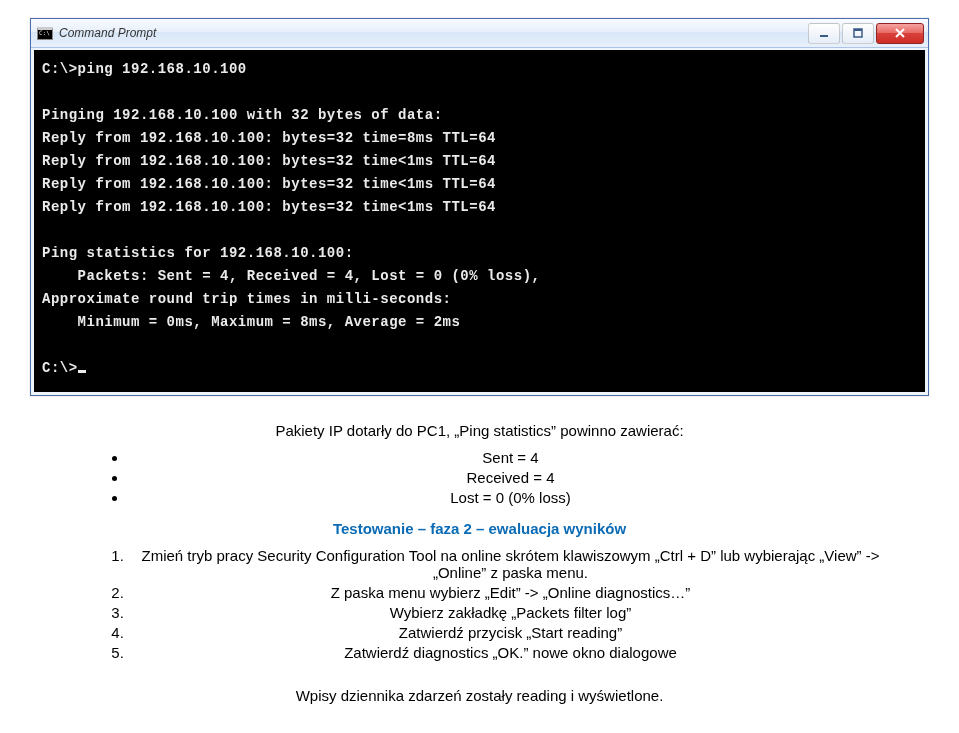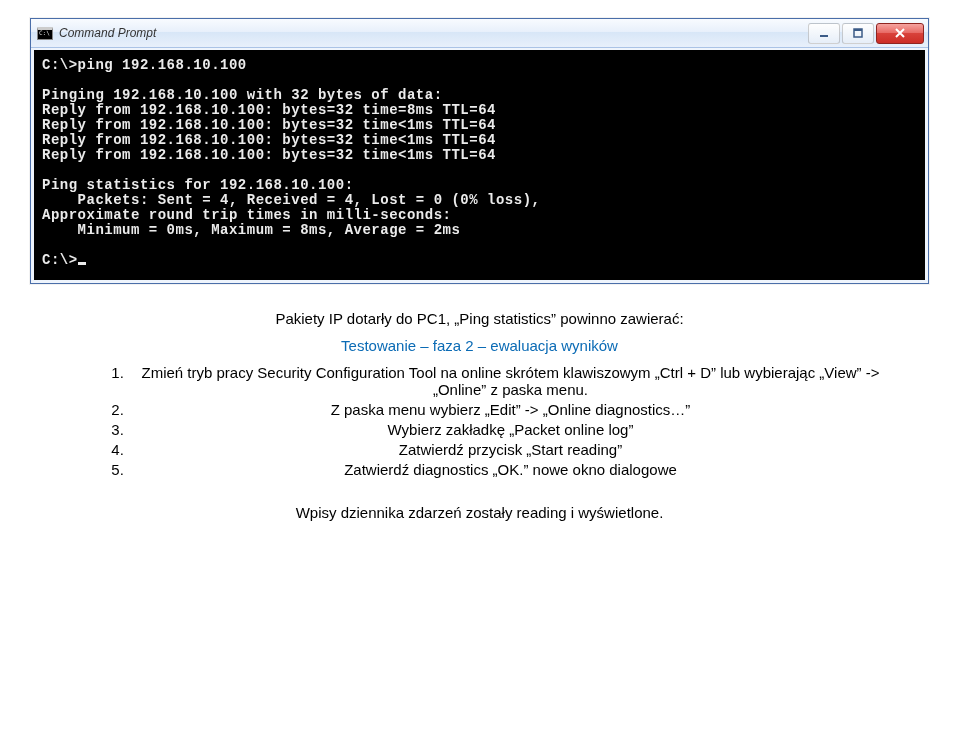--- a/index.html
+++ b/index.html
@@ -75,21 +75,21 @@
     width: 46px;
     background: linear-gradient(to bottom, #f5a3a0 0%, #e86b66 45%, #d9433c 46%, #cc2d26 100%);
     border-color: #8f2420;
   }
   .win-btn svg { display: block; }
   .terminal {
     background: #000;
     padding: 8px 8px 12px 8px;
     font-family: "Lucida Console","Courier New",monospace;
     font-size: 14px;
-    line-height: 15px;
+    line-height: 23px;
     color: #ebebeb;
     letter-spacing: 0.5px;
     font-weight: bold;
     white-space: pre;
     border: 3px solid #eef4fc;
     border-top: 2px solid #eef4fc;
   }
   .terminal .cursor {
     display: inline-block;
     width: 8px;
@@ -116,21 +116,21 @@
   ol.steps {
     margin: 6px 0 26px 0;
     padding-left: 58px;
   }
   ol.steps li {
     margin: 3px 0;
     padding-left: 4px;
   }
   .section-heading {
     color: #0b6bb5;
-    font-weight: normal;
+    font-weight: bold;
     font-size: 15px;
     margin: 16px 0 8px 0;
   }
 </style>
 </head>
 <body>
 
 <div class="figure-area">
   <div class="window">
     <div class="titlebar">
@@ -169,22 +169,27 @@
 <span>    Packets: Sent = 4, Received = 4, Lost = 0 (0% loss),</span>
 <span>Approximate round trip times in milli-seconds:</span>
 <span>    Minimum = 0ms, Maximum = 8ms, Average = 2ms</span>
 <span></span>
 <span>C:\&gt;</span><span class="cursor"></span></div>
   </div>
 </div>
 
 <div class="doc-content">
   <p>Pakiety IP dotarły do PC1, „Ping statistics” powinno zawierać:</p>
+  <ul class="bullets" id="bullets">
+      <li>Sent = 4</li>
+      <li>Received = 4</li>
+      <li>Lost = 0 (0% loss)</li>
+    </ul>
   <p class="section-heading">Testowanie – faza 2 – ewaluacja wyników</p>
   <ol class="steps" id="steps">
       <li>Zmień tryb pracy Security Configuration Tool na online skrótem klawiszowym „Ctrl + D” lub wybierając „View” -&gt; „Online” z paska menu.</li>
       <li>Z paska menu wybierz „Edit” -&gt; „Online diagnostics…”</li>
-      <li>Wybierz zakładkę „Packet online log”</li>
+      <li>Wybierz zakładkę „Packets filter log”</li>
       <li>Zatwierdź przycisk „Start reading”</li>
       <li>Zatwierdź diagnostics „OK.” nowe okno dialogowe</li>
     </ol>
   <p>Wpisy dziennika zdarzeń zostały reading i wyświetlone.</p>
 </div>
 
 </body></html>

